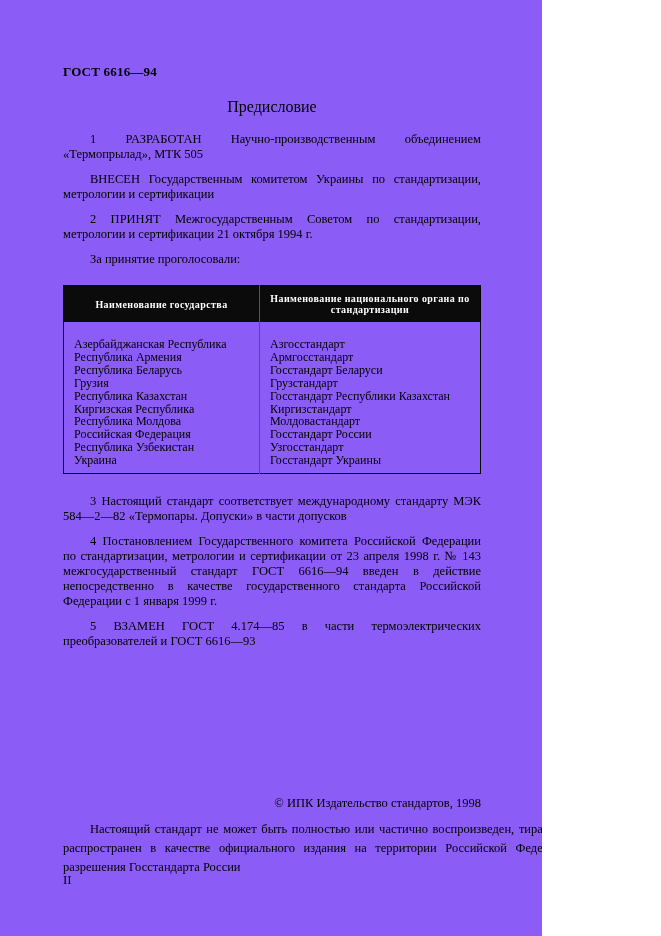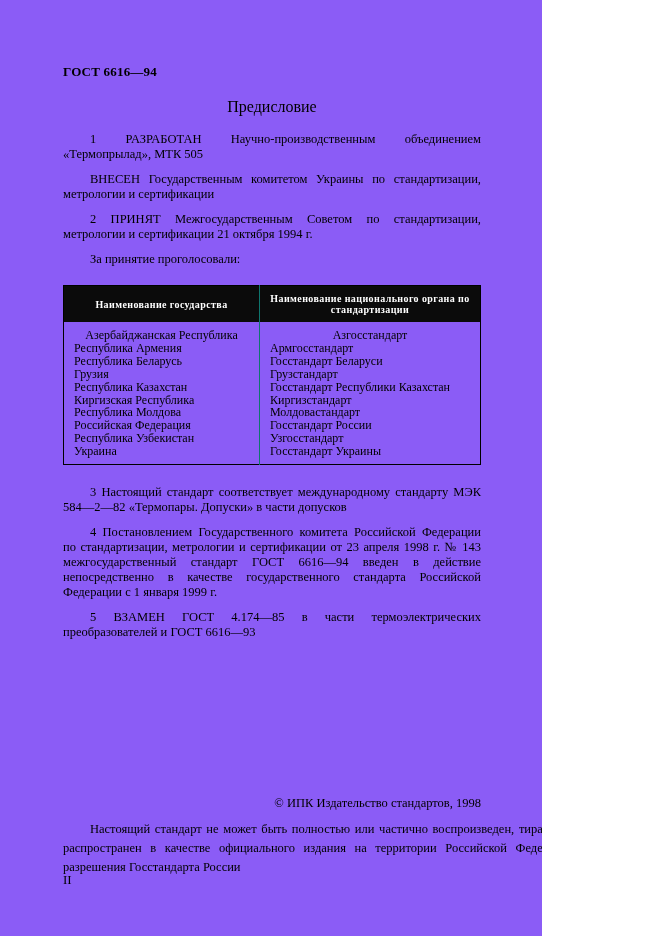--- a/index.html
+++ b/index.html
@@ -52,21 +52,21 @@
     padding: 7px 4px;
   }
   .vtable col.c1 { width: 47%; }
   .vtable td {
     font-size: 12px;
     line-height: 12.9px;
     vertical-align: top;
     padding: 0 10px;
     white-space: nowrap;
   }
-  .vtable tbody tr:first-child td { padding-top: 7px; text-align: center; }
+  .vtable tbody tr:first-child td { padding-top: 16px; }
   .vtable tbody tr:last-child td { padding-bottom: 6px; }
   .after-table { margin-top: 20px; }
   .copyright {
     position: absolute;
     top: 796px;
     right: 61px;
     font-size: 12.5px;
   }
   .footer-note {
     position: absolute;

